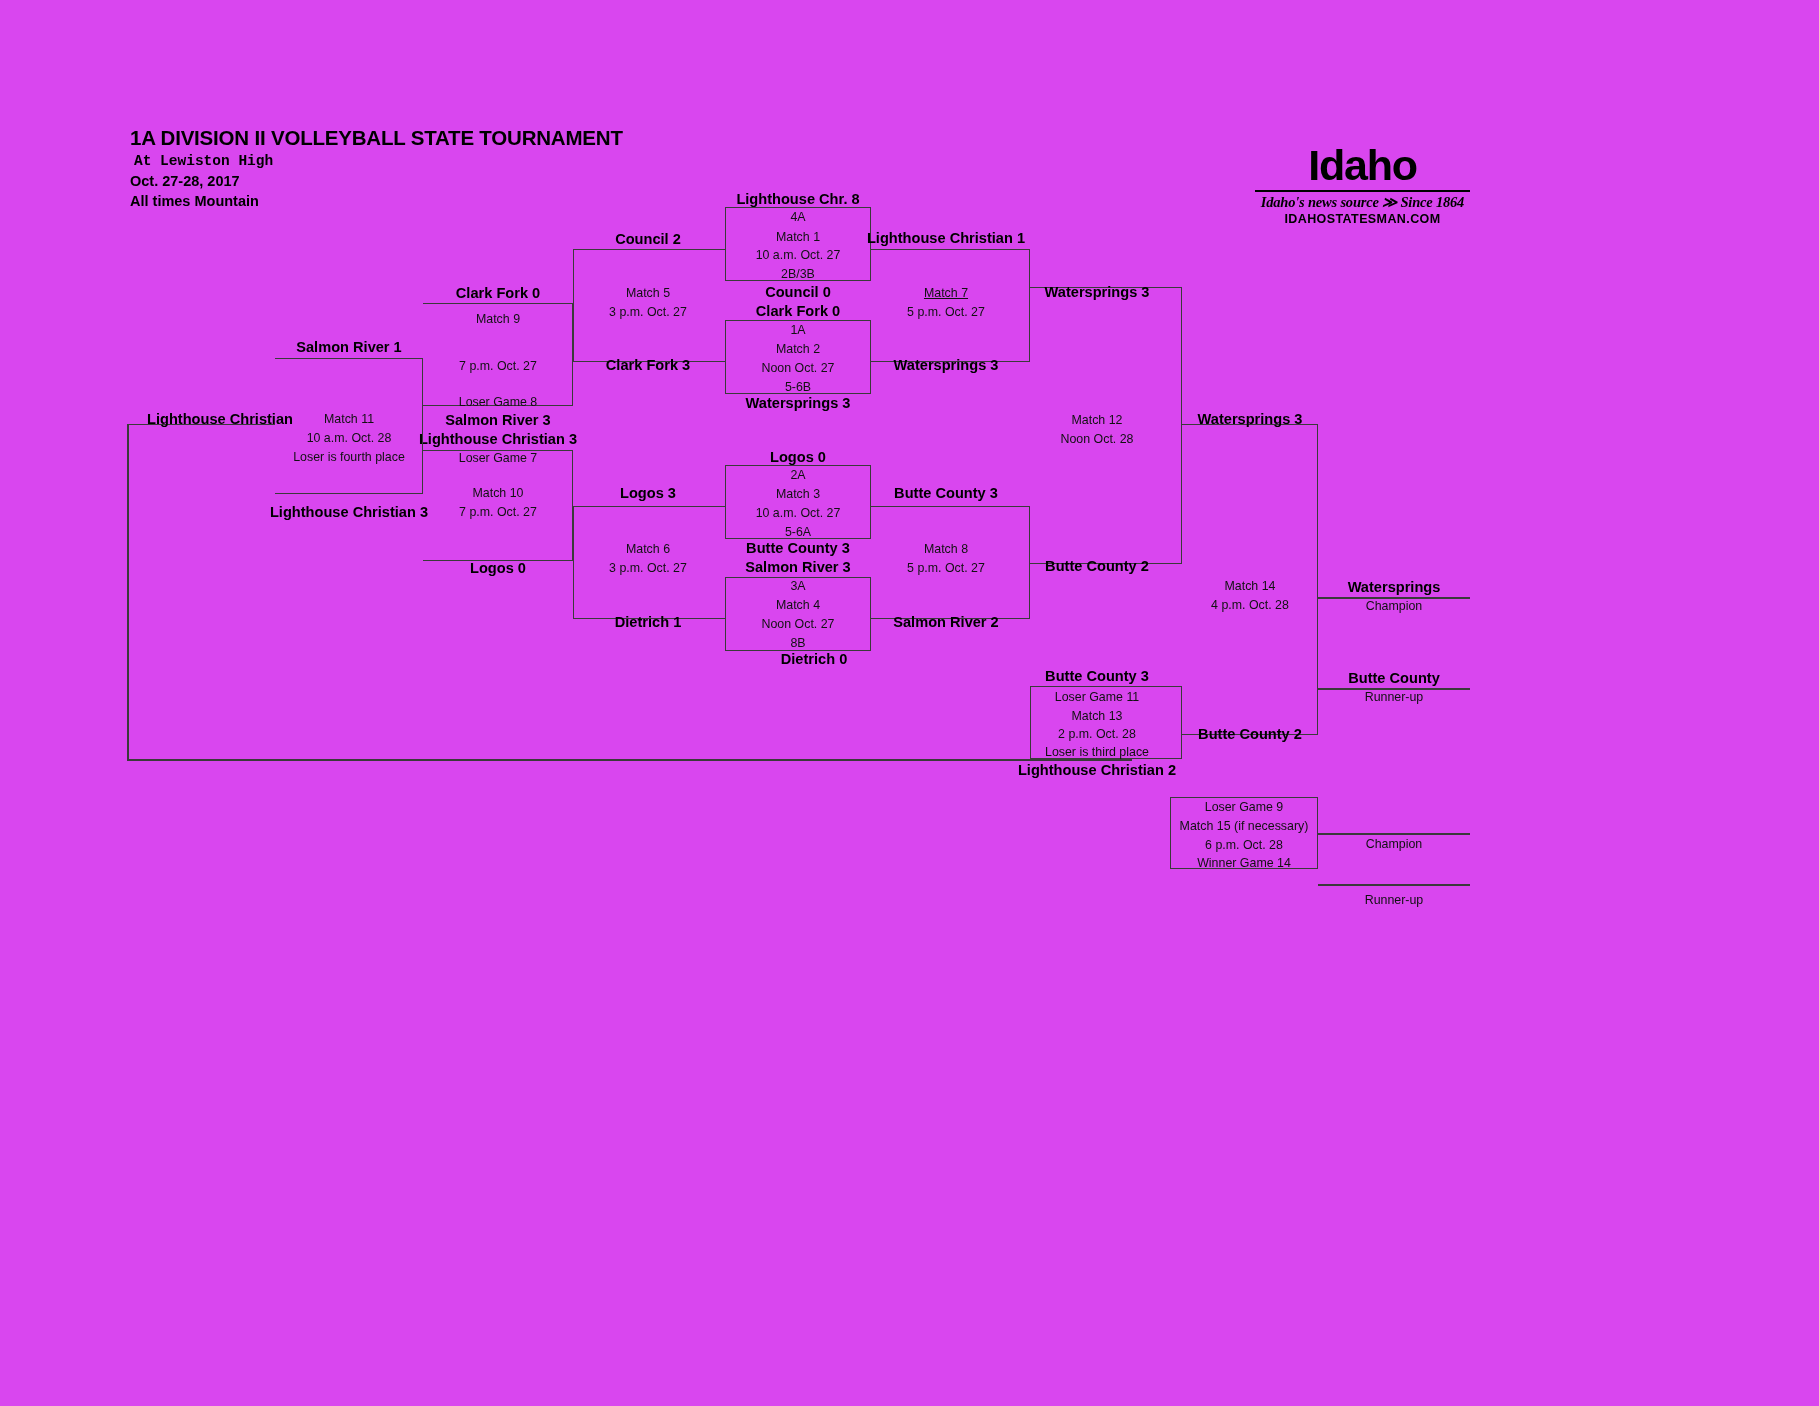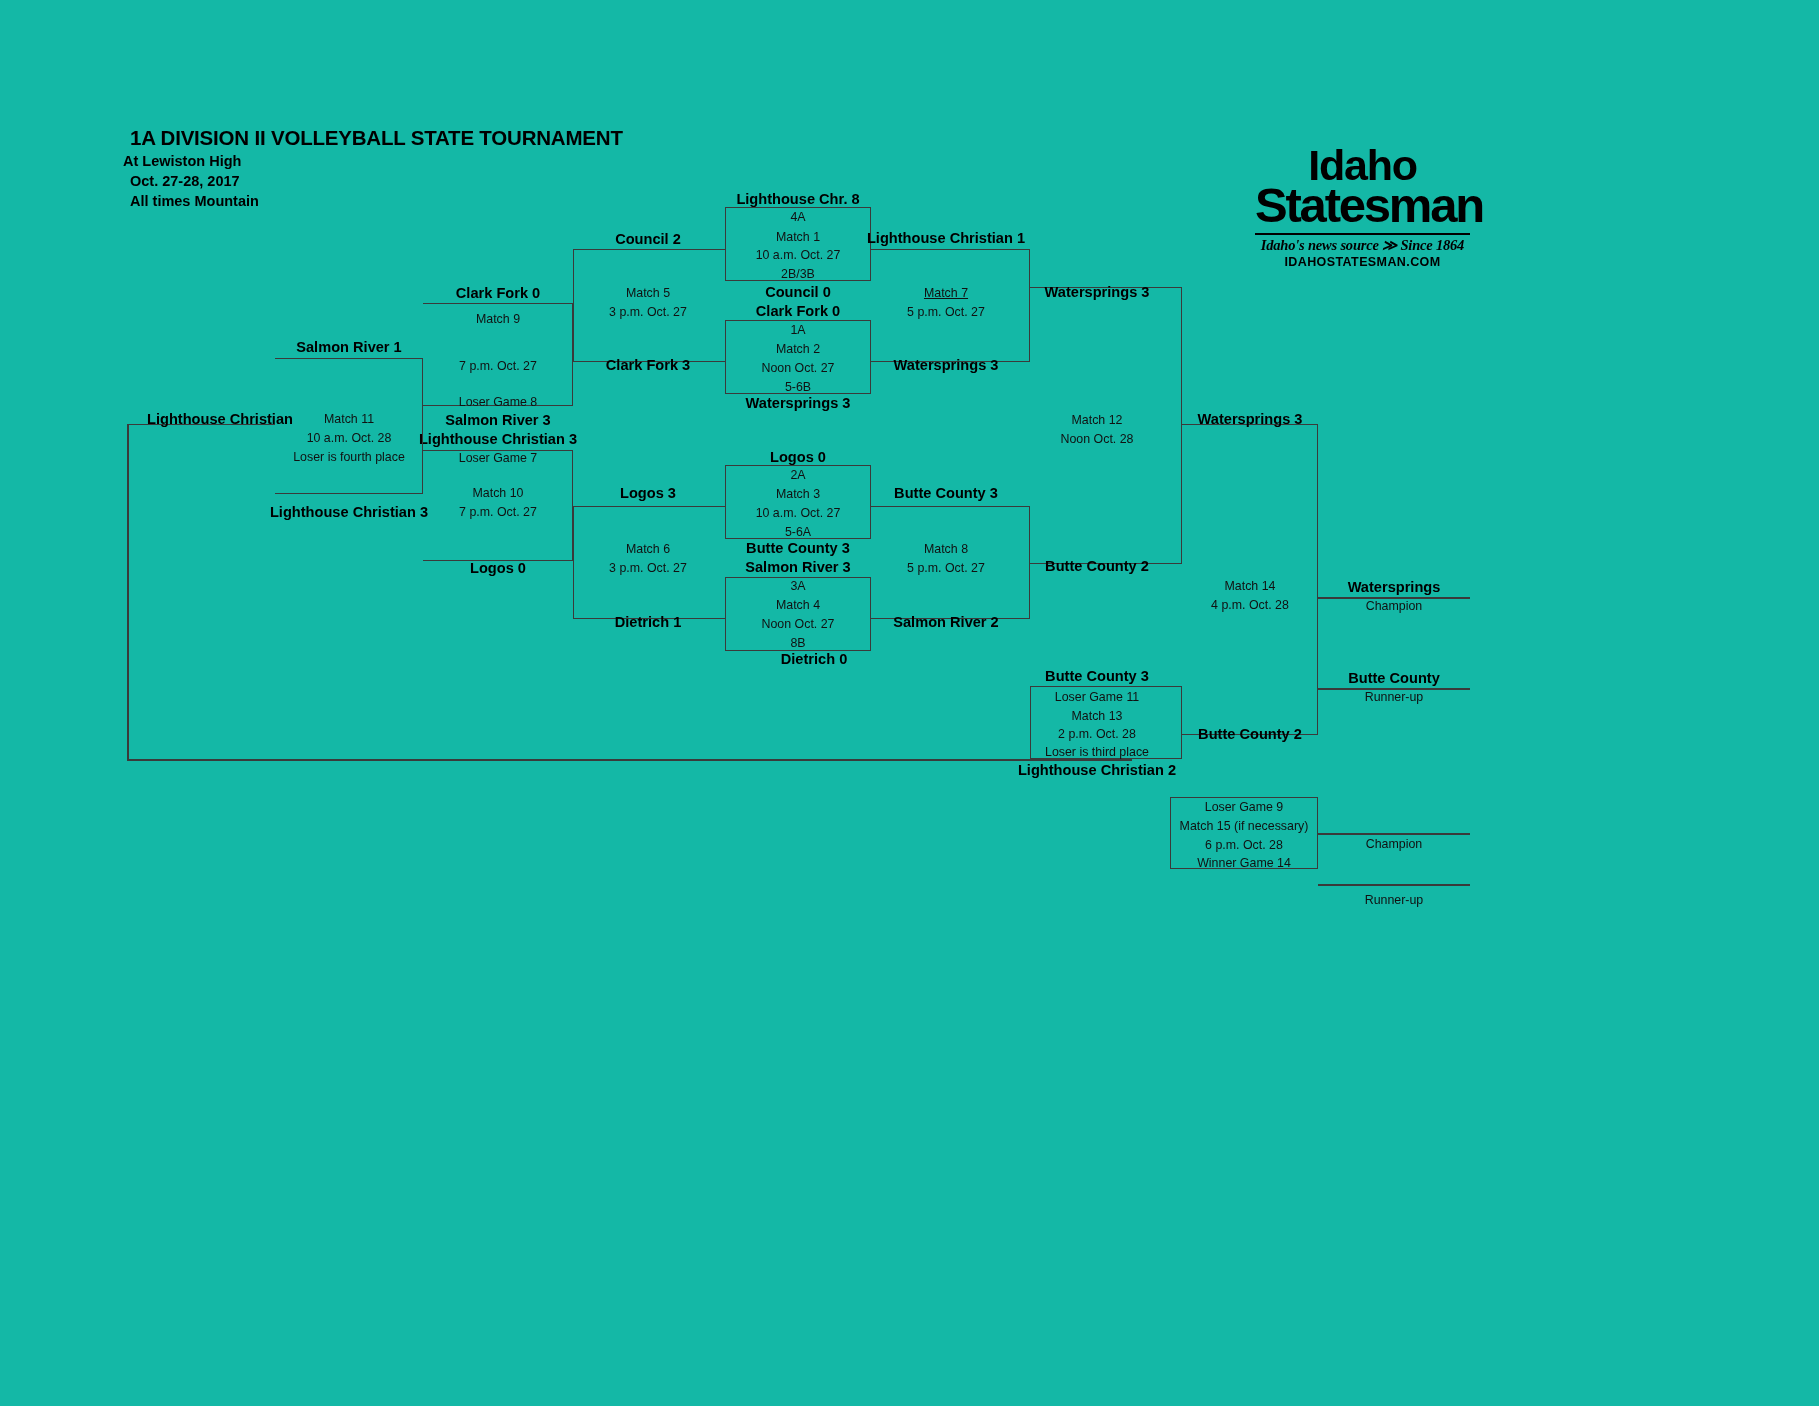--- a/index.html
+++ b/index.html
@@ -8,21 +8,21 @@
     background: #ffffff;
   }
   body {
     font-family: "Liberation Sans", sans-serif;
     color: #000000;
   }
   #page {
     position: relative;
     width: 1819px;
     height: 1406px;
-    background: #14b8a6;
+    background: #d946ef;
     overflow: hidden;
   }
   
   .hdr-title {
     position: absolute;
     font-weight: bold;
     font-size: 20.5px;
     letter-spacing: -0.2px;
     white-space: nowrap;
   }
@@ -119,27 +119,26 @@
     color: #111;
   }
   .ctr { transform: translateX(-50%); }
 </style>
 </head>
 <body>
 
 <div id="page">
 
   <div class="hdr-title" style="left:130px; top:126px;">1A DIVISION II VOLLEYBALL STATE TOURNAMENT</div>
-  <div class="hdr-sub" style="left:123px; top:153px;">At Lewiston High</div>
+  <div class="hdr-sub" style="left:134px; top:153px;font-family:Liberation Mono, monospace;">At Lewiston High</div>
   <div class="hdr-sub" style="left:130px; top:173px;">Oct. 27-28, 2017</div>
   <div class="hdr-sub" style="left:130px; top:193px;">All times Mountain</div>
 
   <div class="logo-wrap" style="left:1255px; top:144px; width:215px;">
     <span class="logo-idaho">Idaho</span>
-    <span class="logo-statesman">Statesman</span>
     <div class="logo-rule"></div>
     <span class="logo-tag">Idaho's news source ≫ Since 1864</span>
     <span class="logo-url">IDAHOSTATESMAN.COM</span>
   </div>
 
   <div class="bx" style="left:725px; top:207px; width:146px; height:74px;"></div>
   <div class="team ctr" style="left:798px; top:192px;">Lighthouse Chr. 8</div>
   <div class="meta ctr" style="left:798px; top:211px;">4A</div>
   <div class="meta ctr" style="left:798px; top:231px;">Match 1</div>
   <div class="meta ctr" style="left:798px; top:249px;">10 a.m. Oct. 27</div>

